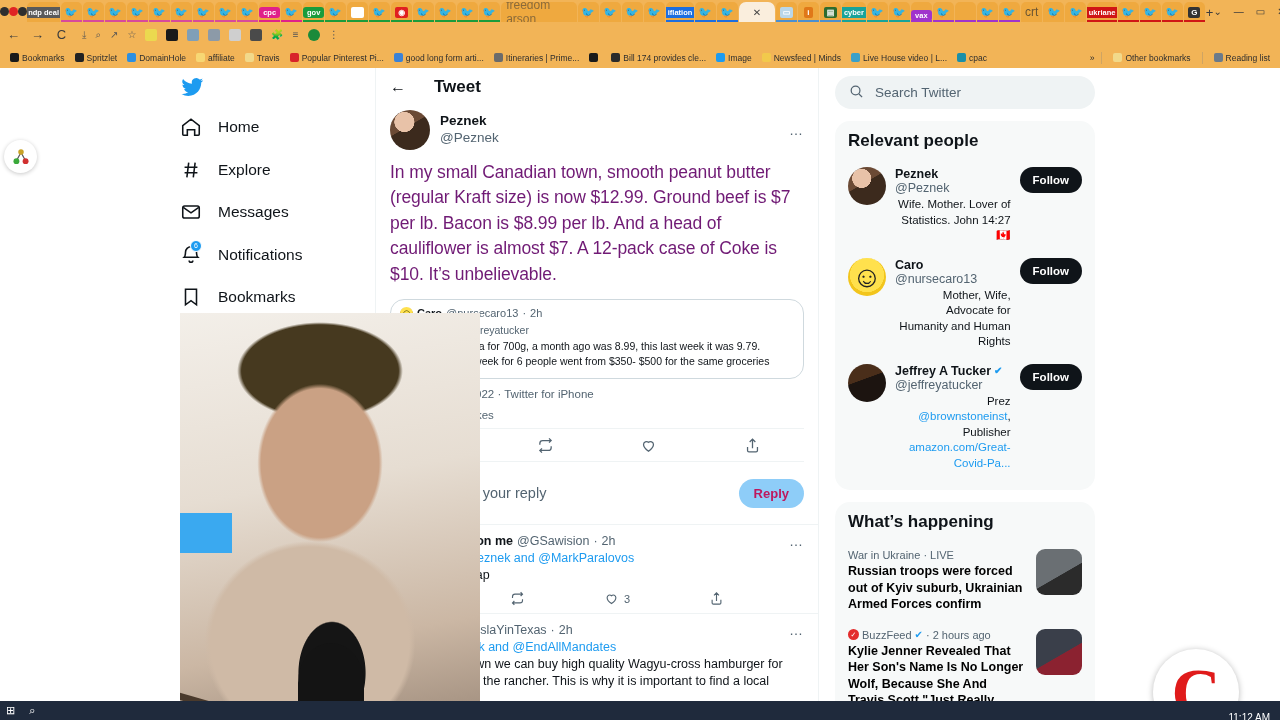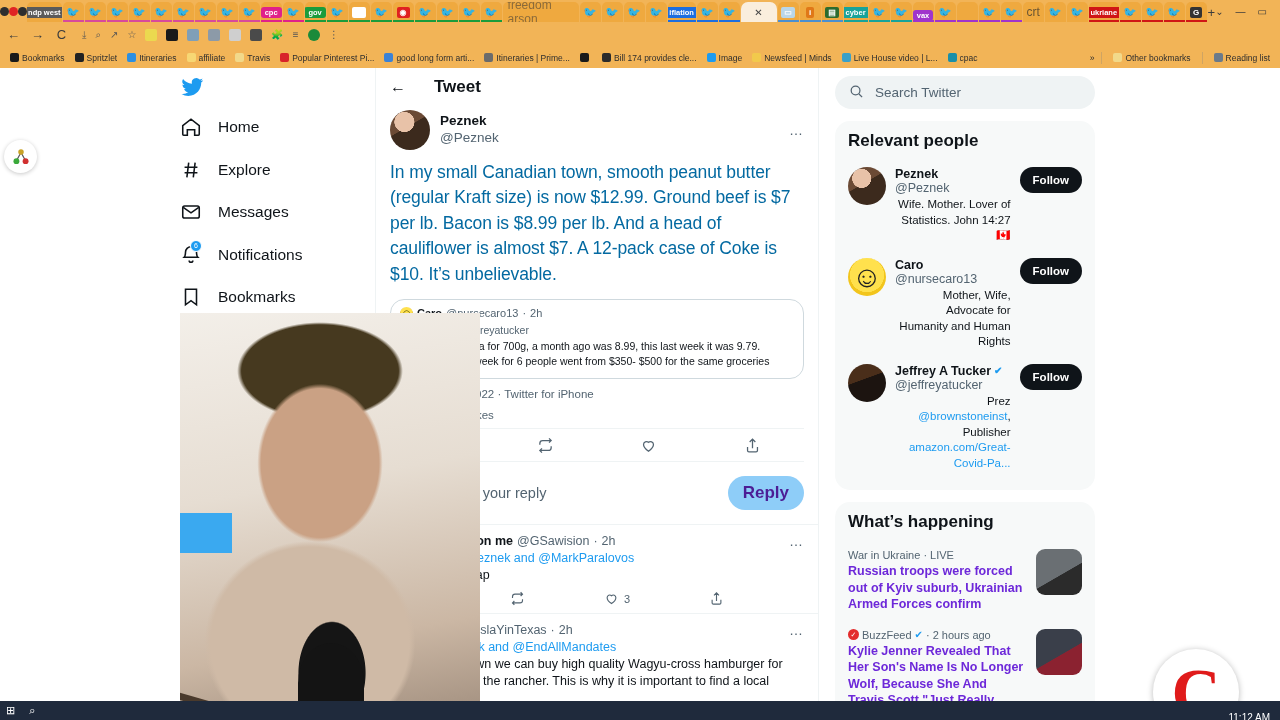--- a/index.html
+++ b/index.html
@@ -78,42 +78,42 @@
   .av-peznek { background:
       radial-gradient(circle at 36% 30%, #e8c2a8 0 26%, transparent 27%),
       linear-gradient(150deg,#6b4a35 0 42%, #3c2a1d 43% 100%); }
   .av-caro { background: radial-gradient(circle at 50% 45%, #ffe14d 0 60%, #f2c51c 61% 100%); position:relative; }
   .av-caro::before { content:"☺"; position:absolute; inset:0; display:flex; align-items:center; justify-content:center; font-size:30px; color:#222; }
   .av-jeff { background: linear-gradient(160deg,#4a2e1a 0 40%, #1c1410 41% 100%); }
   .uname { font-size:13.5px; font-weight:bold; color:#0f1419; line-height:1.25; }
   .uhandle { font-size:13.5px; color:#536471; line-height:1.25; }
   .dots { margin-left:auto; color:#536471; font-size:14px; letter-spacing:1px; }
 
-  #tweettext { padding:10px 14px 4px 14px; font-size:17.5px; line-height:1.45; color:#0369a1; letter-spacing:-.1px; }
+  #tweettext { padding:10px 14px 4px 14px; font-size:17.5px; line-height:1.45; color:#701a75; letter-spacing:-.1px; }
 
   #quote { margin:8px 14px 0 14px; border:1px solid #cfd9de; border-radius:14px; padding:7px 9px 9px 9px; }
   .q-head { display:flex; align-items:center; gap:4px; font-size:11px; }
   .q-av { width:13px; height:13px; border-radius:50%; background: radial-gradient(circle at 50% 45%, #ffe14d 0 60%, #e8bc17 61% 100%); position:relative; flex:0 0 auto; }
   .q-av::before { content:"☺"; position:absolute; inset:0; display:flex; align-items:center; justify-content:center; font-size:11px; color:#3a3a00; }
   .q-name { font-weight:bold; color:#0f1419; }
   .q-meta { color:#536471; }
   .q-reply { font-size:10.5px; color:#536471; margin-top:4px; }
   .q-body { font-size:10.5px; color:#0f1419; margin-top:3px; line-height:1.45; }
 
   #tw-time { padding:9px 14px 0 14px; font-size:11.5px; color:#536471; }
   #tw-stats { padding:9px 14px 7px 14px; font-size:11.5px; color:#536471; display:flex; gap:13px; }
   #tw-stats b { color:#0f1419; }
   .actionbar { display:flex; align-items:center; justify-content:space-around; height:34px; border-top:1px solid #eff3f4; border-bottom:1px solid #eff3f4; margin:0 14px; color:#536471; }
   .act { display:flex; align-items:center; gap:5px; font-size:11px; color:#536471; }
 
   #replybox { display:flex; align-items:center; gap:12px; padding:12px 14px; }
   #replybox .avatar { width:38px; height:38px; background:#fff; position:relative; }
   .clogo { position:relative; background:#fff; border-radius:50%; display:flex; align-items:center; justify-content:center; color:#d4121a; font-family:"Liberation Serif", serif; font-weight:bold; }
   #replyph { flex:1; font-size:14.5px; color:#536471; }
-  #replybtn { background:#8ecdf8; color:#4c1d95; font-size:17px; font-weight:bold; border:none; padding:7px 15px; border-radius:17px; }
+  #replybtn { background:#8ecdf8; color:#be185d; font-size:13px; font-weight:bold; border:none; padding:7px 15px; border-radius:17px; }
 
   .reply-item { padding:8px 14px 0 14px; border-top:1px solid #eff3f4; }
   .r-head { display:flex; align-items:center; gap:4px; font-size:12.5px; }
   .r-name { font-weight:bold; color:#0f1419; }
   .r-meta { color:#536471; }
   .r-replying { font-size:12.5px; color:#536471; margin-top:2px; }
   .link { color:#1d9bf0; }
   .r-body { font-size:12.5px; color:#0f1419; margin-top:2px; line-height:1.4; }
   .r-actions { display:flex; align-items:center; justify-content:space-around; height:28px; color:#536471; padding:0 40px 0 80px; }
 
@@ -127,21 +127,21 @@
   .p-main { flex:1; min-width:0; }
   .p-name { font-size:12.5px; font-weight:bold; color:#0f1419; display:flex; align-items:center; gap:3px; }
   .p-handle { font-size:12.5px; color:#536471; }
   .p-bio { font-size:11.5px; color:#0f1419; line-height:1.35; margin-top:2px;text-align:right; }
   .verified { color:#1d9bf0; font-size:10px; }
   .followbtn { background:#0f1419; color:#fff; font-size:11.5px; font-weight:bold; border:none; border-radius:15px; padding:6px 13px; height:26px; align-self:flex-start; }
 
   .trend { display:flex; gap:10px; padding:8px 0; }
   .t-main { flex:1; }
   .t-meta { font-size:11px; color:#536471; display:flex; align-items:center; gap:3px; }
-  .t-title { font-size:12.5px; font-weight:bold; color:#6d28d9; line-height:1.32; margin-top:2px; }
+  .t-title { font-size:12.5px; font-weight:bold; color:#000000; line-height:1.32; margin-top:2px; }
   .t-img { width:46px; height:46px; border-radius:9px; flex:0 0 auto; }
   .srcdot { width:11px; height:11px; border-radius:50%; display:inline-flex; align-items:center; justify-content:center; color:#fff; font-size:7px; }
 
   
   #webcam {
     position:absolute; left:180px; top:245px; width:300px; height:455px; overflow:hidden;
     background:
       radial-gradient(ellipse 62px 40px at 150px 430px, #1a1a1a 0 70%, transparent 72%),
       radial-gradient(ellipse 46px 70px at 152px 360px, #151515 0 72%, transparent 74%),
       radial-gradient(ellipse 95px 120px at 140px 150px, #caa184 0 62%, transparent 66%),
@@ -183,21 +183,21 @@
         <div class="dot" style="background:#2e2e2e"></div>
       </div>
     <div class="sysbtn">
         <div class="dot" style="background:#e02424"></div>
       </div>
     <div class="sysbtn">
         <div class="dot" style="background:#2e2e2e"></div>
       </div>
     <div id="tabs-container" style="display:flex;align-items:flex-end;">
         <div class="tab">
-          <span class="pill" style="background: rgb(90, 90, 90);">ndp west</span>
+          <span class="pill" style="background: rgb(90, 90, 90);">ndp deal</span>
         </div>
         <div class="tab">
           <span class="bird">🐦</span>
           <div class="tabunderline" style="background: rgb(216, 74, 155); width: 100%;"></div>
         </div>
         <div class="tab">
           <span class="bird">🐦</span>
           <div class="tabunderline" style="background: rgb(216, 74, 155); width: 100%;"></div>
         </div>
         <div class="tab">
@@ -408,21 +408,21 @@
         <div class="bm">
           <span class="bmico" style="background:#1a1a1a"></span>
           <span class="t">Bookmarks</span>
         </div>
         <div class="bm">
           <span class="bmico" style="background:#222222"></span>
           <span class="t">Spritzlet</span>
         </div>
         <div class="bm">
           <span class="bmico" style="background:#2d8fe0"></span>
-          <span class="t">Itineraries</span>
+          <span class="t">DomainHole</span>
         </div>
         <div class="bm">
           <span class="bmico" style="background:#f7d774"></span>
           <span class="t">affiliate</span>
         </div>
         <div class="bm">
           <span class="bmico" style="background:#f2d98a"></span>
           <span class="t">Travis</span>
         </div>
         <div class="bm">

